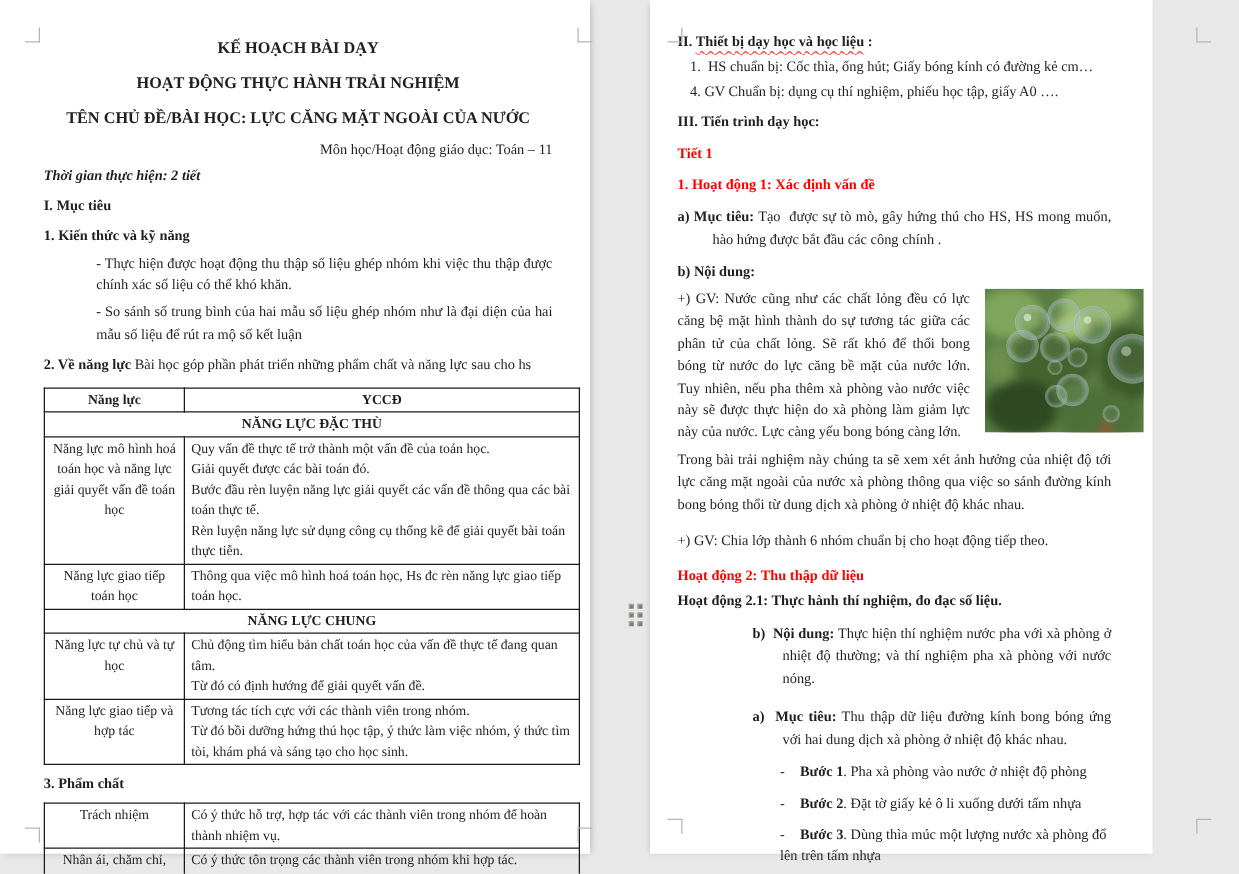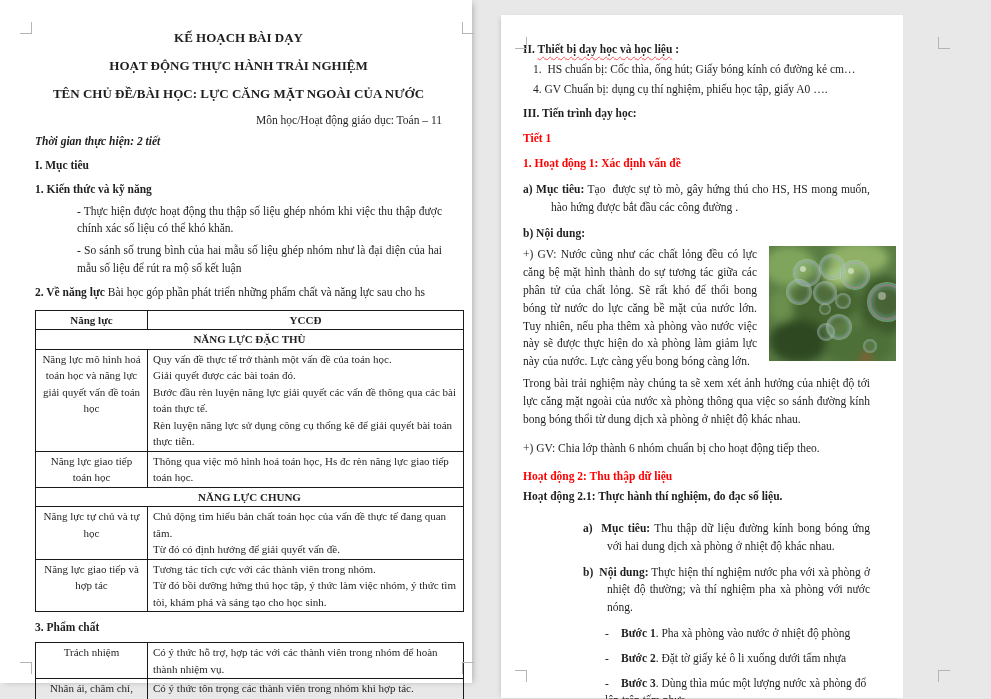--- a/index.html
+++ b/index.html
@@ -9,21 +9,21 @@
     font-family:"Liberation Serif","DejaVu Serif",serif;
     color:#1f1f1f;
     position:relative;
     font-size:11.5px;
     line-height:1.55;
   }
   .page {
     position:absolute; top:0; height:683px; background:#fff;
   }
   #page-left  { left:0;   width:472px; box-shadow:3px 1px 6px -2px rgba(0,0,0,.25); }
-  #page-right { left:501px; width:402px; box-shadow:-2px 1px 5px -2px rgba(0,0,0,.18);margin-top:15px; }
+  #page-right { left:520px; width:402px; box-shadow:-2px 1px 5px -2px rgba(0,0,0,.18); }
 
   
   .crop { position:absolute; width:12px; height:12px; border:0 solid #b5b5b5; }
   .crop.tl { border-right-width:1px; border-bottom-width:1px; }
   .crop.tr { border-left-width:1px;  border-bottom-width:1px; }
   .crop.bl { border-right-width:1px; border-top-width:1px; }
   .crop.br { border-left-width:1px;  border-top-width:1px; }
 
   
   .grip { position:absolute; left:503px; top:483px; width:12px;
@@ -159,21 +159,21 @@
       <span>II. </span><span class="spell">Thiết bị dạy học và học liệu</span><span> :</span>
     </div>
     <div class="prep-item prewrap">1.  HS chuẩn bị: Cốc thìa, ống hút; Giấy bóng kính có đường kẻ cm…</div>
     <div class="prep-item prewrap">4. GV Chuẩn bị: dụng cụ thí nghiệm, phiếu học tập, giấy A0 ….</div>
 
     <div class="rp-h">III. Tiến trình dạy học:</div>
     <div class="rp-h red">Tiết 1</div>
     <div class="rp-h red">1. Hoạt động 1: Xác định vấn đề</div>
 
     <div class="a-item">
-      <span class="bold">a) Mục tiêu:</span><span class="prewrap"> Tạo  được sự tò mò, gây hứng thú cho HS, HS mong muốn, hào hứng được bắt đầu các công đường .</span>
+      <span class="bold">a) Mục tiêu:</span><span class="prewrap"> Tạo  được sự tò mò, gây hứng thú cho HS, HS mong muốn, hào hứng được bắt đầu các công chính .</span>
     </div>
     <div class="rp-h">b) Nội dung:</div>
 
     <div class="with-img">
       <svg class="bubbles" viewBox="0 0 127 115" aria-label="soap bubbles photo">
         <defs>
           <filter id="blurBg" x="-20%" y="-20%" width="140%" height="140%">
               <feGaussianBlur stdDeviation="4"></feGaussianBlur>
             </filter>
           <radialGradient id="bubG">
@@ -216,26 +216,26 @@
       </svg>
       <div class="para">+) GV: Nước cũng như các chất lỏng đều có lực căng bệ mặt hình thành do sự tương tác giữa các phân tử của chất lỏng. Sẽ rất khó để thổi bong bóng từ nước do lực căng bề mặt của nước lớn. Tuy nhiên, nếu pha thêm xà phòng vào nước việc này sẽ được thực hiện do xà phòng làm giảm lực này của nước. Lực càng yếu bong bóng càng lớn.</div>
       <div class="para">Trong bài trải nghiệm này chúng ta sẽ xem xét ảnh hưởng của nhiệt độ tới lực căng mặt ngoài của nước xà phòng thông qua việc so sánh đường kính bong bóng thổi từ dung dịch xà phòng ở nhiệt độ khác nhau.</div>
     </div>
 
     <div class="para" style="clear:both; margin-top:12px;">+) GV: Chia lớp thành 6 nhóm chuẩn bị cho hoạt động tiếp theo.</div>
 
     <div class="rp-h red" style="margin-top:10px;">Hoạt động 2: Thu thập dữ liệu</div>
     <div class="rp-h" style="margin-top:2px;">Hoạt động 2.1: Thực hành thí nghiệm, đo đạc số liệu.</div>
 
+    <div class="goal2">
+      <span class="bold prewrap">b)  Nội dung:</span><span> Thực hiện thí nghiệm nước pha với xà phòng ở nhiệt độ thường; và thí nghiệm pha xà phòng với nước nóng.</span>
+    </div>
     <div class="goal2" style="margin-top:14px;">
       <span class="bold prewrap">a)  Mục tiêu:</span><span> Thu thập dữ liệu đường kính bong bóng ứng với hai dung dịch xà phòng ở nhiệt độ khác nhau.</span>
     </div>
-    <div class="goal2">
-      <span class="bold prewrap">b)  Nội dung:</span><span> Thực hiện thí nghiệm nước pha với xà phòng ở nhiệt độ thường; và thí nghiệm pha xà phòng với nước nóng.</span>
-    </div>
 
     <div class="step">
       <span class="step-dash">-</span><span class="bold">Bước 1</span><span>. Pha xà phòng vào nước ở nhiệt độ phòng</span>
     </div>
     <div class="step">
       <span class="step-dash">-</span><span class="bold">Bước 2</span><span>. Đặt tờ giấy kẻ ô li xuống dưới tấm nhựa</span>
     </div>
     <div class="step">
       <span class="step-dash">-</span><span class="bold">Bước 3</span><span>. Dùng thìa múc một lượng nước xà phòng đổ lên trên tấm nhựa</span>
     </div>

